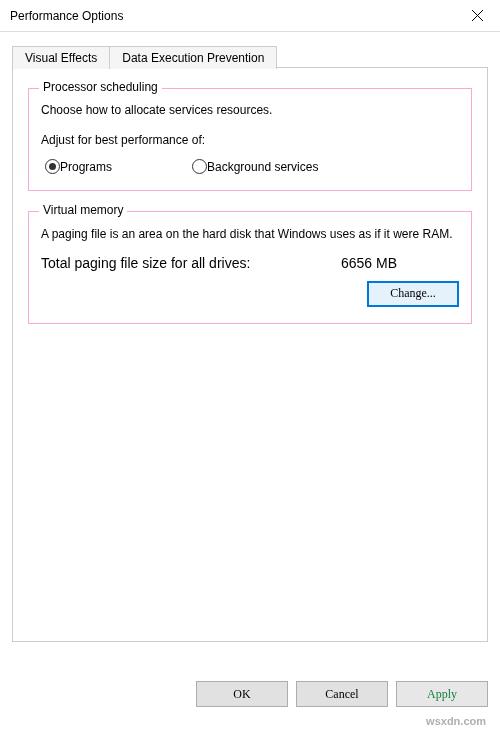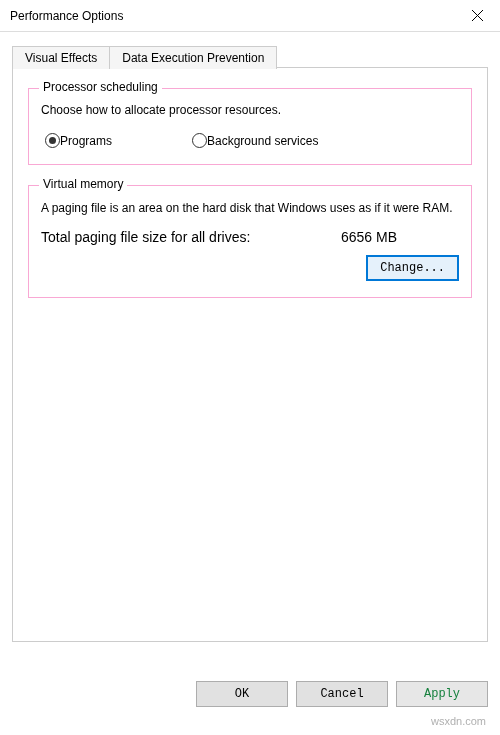--- a/index.html
+++ b/index.html
@@ -139,21 +139,21 @@
     .btn-row {
       display: flex;
       justify-content: flex-end;
     }
     .btn {
       min-width: 92px;
       height: 26px;
       border: 1px solid #adadad;
       background: #e1e1e1;
       font-size: 12px;
-      font-family: Liberation Mono, monospace;
+      font-family: Liberation Serif, serif;
       cursor: pointer;
       padding: 0 12px;
     }
     .btn.highlighted {
       border: 2px solid #0078d7;
       background: #e5f1fb;
     }
     .bottom-buttons {
       position: absolute;
       bottom: 28px;
@@ -165,20 +165,21 @@
       color: #15803d;
       background: #e7e7e7;
       cursor: default;
     }
     .watermark {
       position: absolute;
       bottom: 8px;
       right: 14px;
       font-size: 11px;
       color: #b0b0b0;
+      font-weight: bold;
     }
   </style>
 </head>
 <body>
 
 <div class="titlebar">
   <span>Performance Options</span>
   <div class="titlebar-close">
     <svg viewBox="0 0 11 11">
       <line x1="0" y1="0" x2="11" y2="11"></line>
@@ -193,21 +194,22 @@
   </div>
   <div class="tab inactive">
     <span>Data Execution Prevention</span>
   </div>
 </div>
 
 <div class="tab-content">
 
   <div class="fieldset">
     <div class="fieldset-legend">Processor scheduling</div>
-    <div class="desc">Choose how to allocate processor resources.</div>
+    <div class="desc">Choose how to allocate services resources.</div>
+    <div class="adjust-label">Adjust for best performance of:</div>
     <div class="radio-row">
       <div class="radio-item">
         <span class="radio-circle selected"></span>
         <span>Programs</span>
       </div>
       <div class="radio-item">
         <span class="radio-circle"></span>
         <span>Background services</span>
       </div>
     </div>

